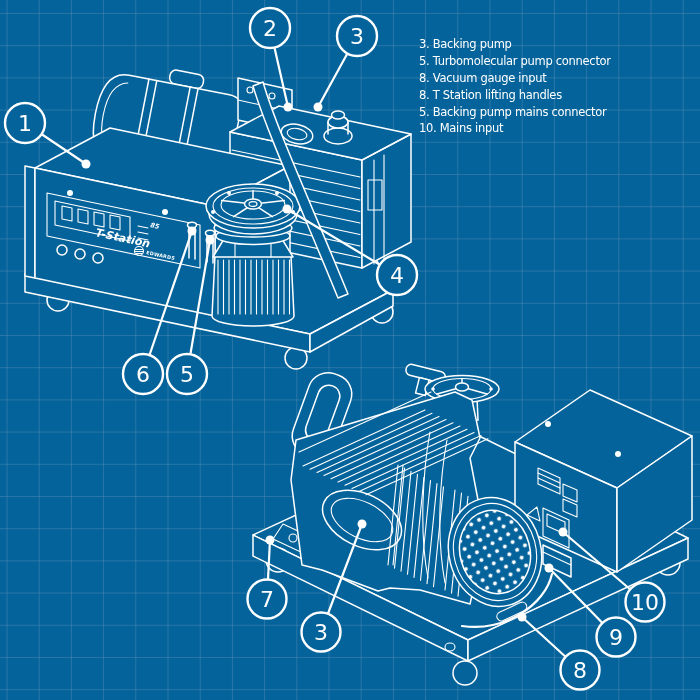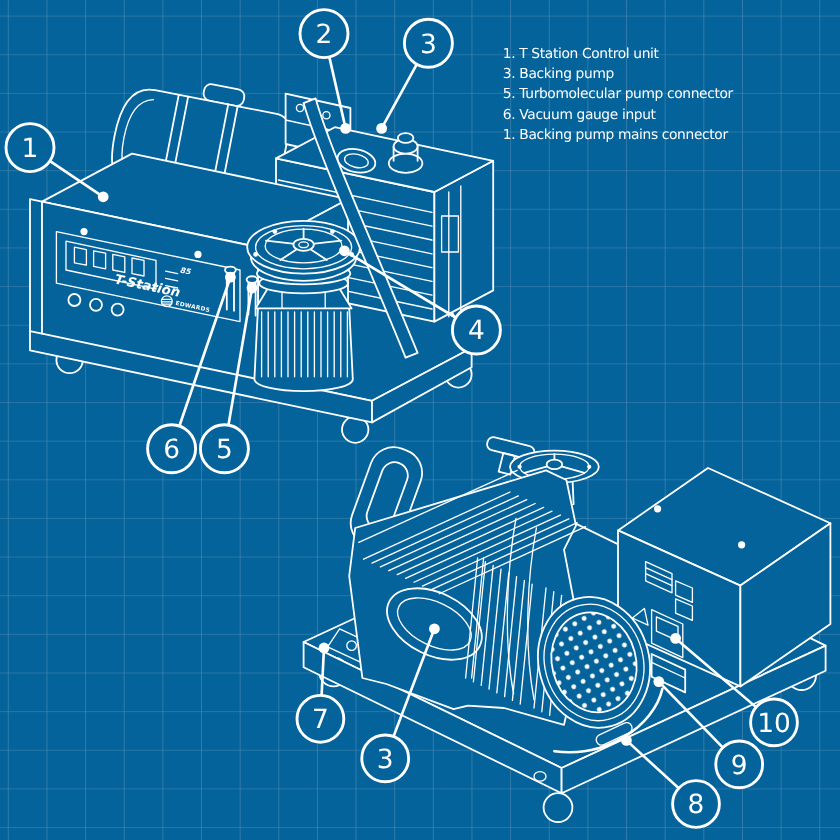--- a/index.html
+++ b/index.html
@@ -321,19 +321,20 @@
     <g>
       <line class="leader" x1="645" y1="602" x2="563" y2="532"></line>
       <circle class="dotw" cx="563" cy="532" r="4.5"></circle>
       <circle class="callout-circle" cx="645" cy="602" r="19.5"></circle>
       <text class="callout-num" x="645" y="602" dy="0.36em">10</text>
     </g>
   </g>
 </svg>
 
 <div class="legend">
-  <div>1. T Station Control unit</div>
   <div>3. Backing pump</div>
   <div>5. Turbomolecular pump connector</div>
-  <div>6. Vacuum gauge input</div>
-  <div>1. Backing pump mains connector</div>
+  <div>8. Vacuum gauge input</div>
+  <div>8. T Station lifting handles</div>
+  <div>5. Backing pump mains connector</div>
+  <div>10. Mains input</div>
 </div>
 </div>
 
 </body></html>

